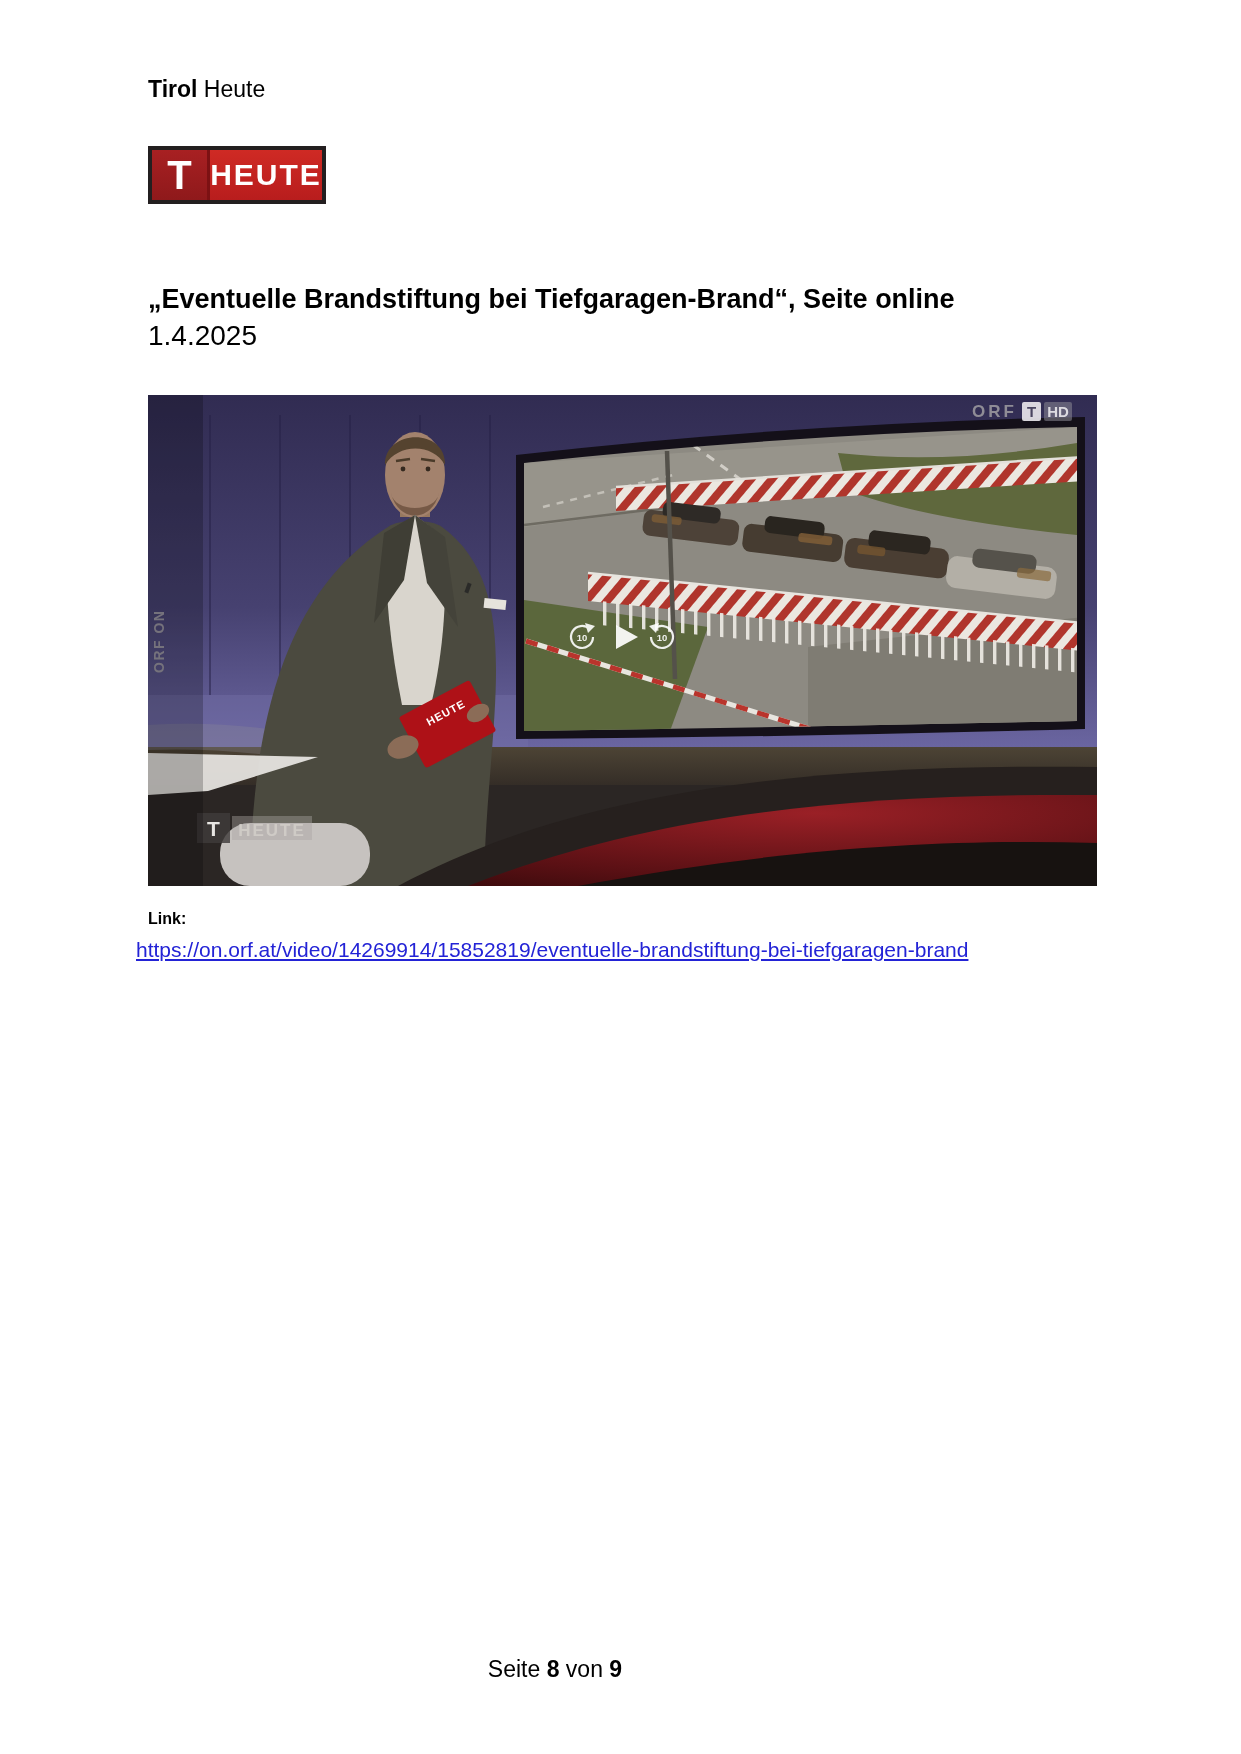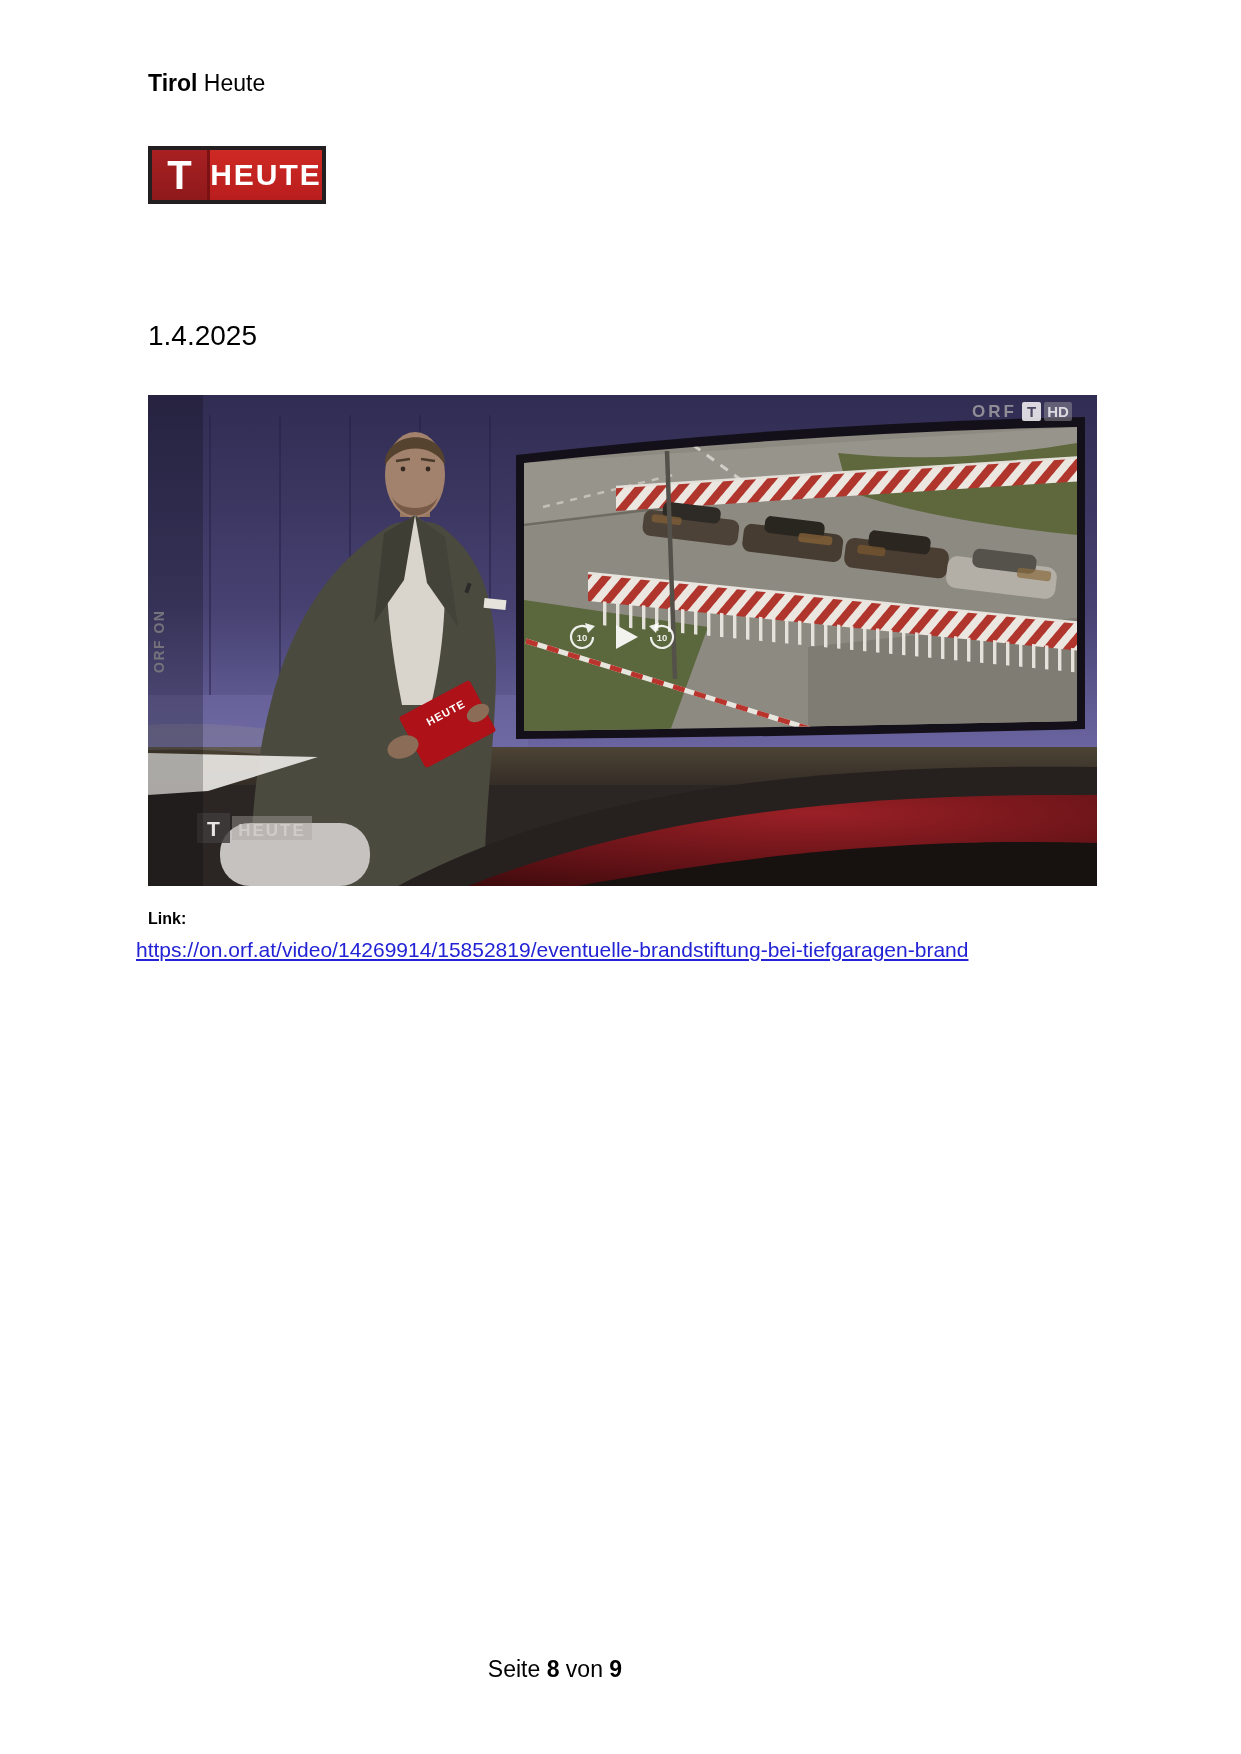--- a/index.html
+++ b/index.html
@@ -1,20 +1,20 @@
 <!DOCTYPE html>
 <html><head>
 <meta charset="utf-8">
 <style>
   html,body { margin:0; padding:0; background:#ffffff; }
   .page {
     position:relative; width:1241px; height:1754px; background:#ffffff;
     font-family:"Liberation Sans", sans-serif; color:#000; overflow:hidden;
   }
-  .header { position:absolute; left:148px; top:70px; font-size:23px; }
+  .header { position:absolute; left:148px; top:76px; font-size:23px; }
   .header .bold { font-weight:bold; }
 
   .theute-logo {
     position:absolute; left:148px; top:146px; width:178px; height:58px;
     border:4px solid #231f20; box-sizing:border-box; display:flex;
     background:#c32120;
   }
   .logo-t-block {
     width:55px; background:linear-gradient(180deg,#a82022,#8f191b);
     border-right:3px solid #7c1113; color:#fff; font-weight:bold; font-size:40px;
@@ -49,20 +49,21 @@
 
 <div class="page">
 
   <div class="header"><span class="bold">Tirol</span><span> Heute</span></div>
 
   <div class="theute-logo">
     <div class="logo-t-block">T</div>
     <div class="logo-name-block">HEUTE</div>
   </div>
 
+  <div class="title">„Eventuelle Brandstiftung bei Tiefgaragen-Brand“, Seite online</div>
   <div class="date">1.4.2025</div>
 
   <figure class="shot" style="margin:0">
     <svg viewBox="0 0 949 491" xmlns="http://www.w3.org/2000/svg">
       <defs>
         <linearGradient id="wallGrad" x1="0" y1="0" x2="0" y2="1">
           <stop offset="0" stop-color="#312c52"></stop>
           <stop offset="0.6" stop-color="#464170"></stop>
           <stop offset="1" stop-color="#6a65a0"></stop>
         </linearGradient>

